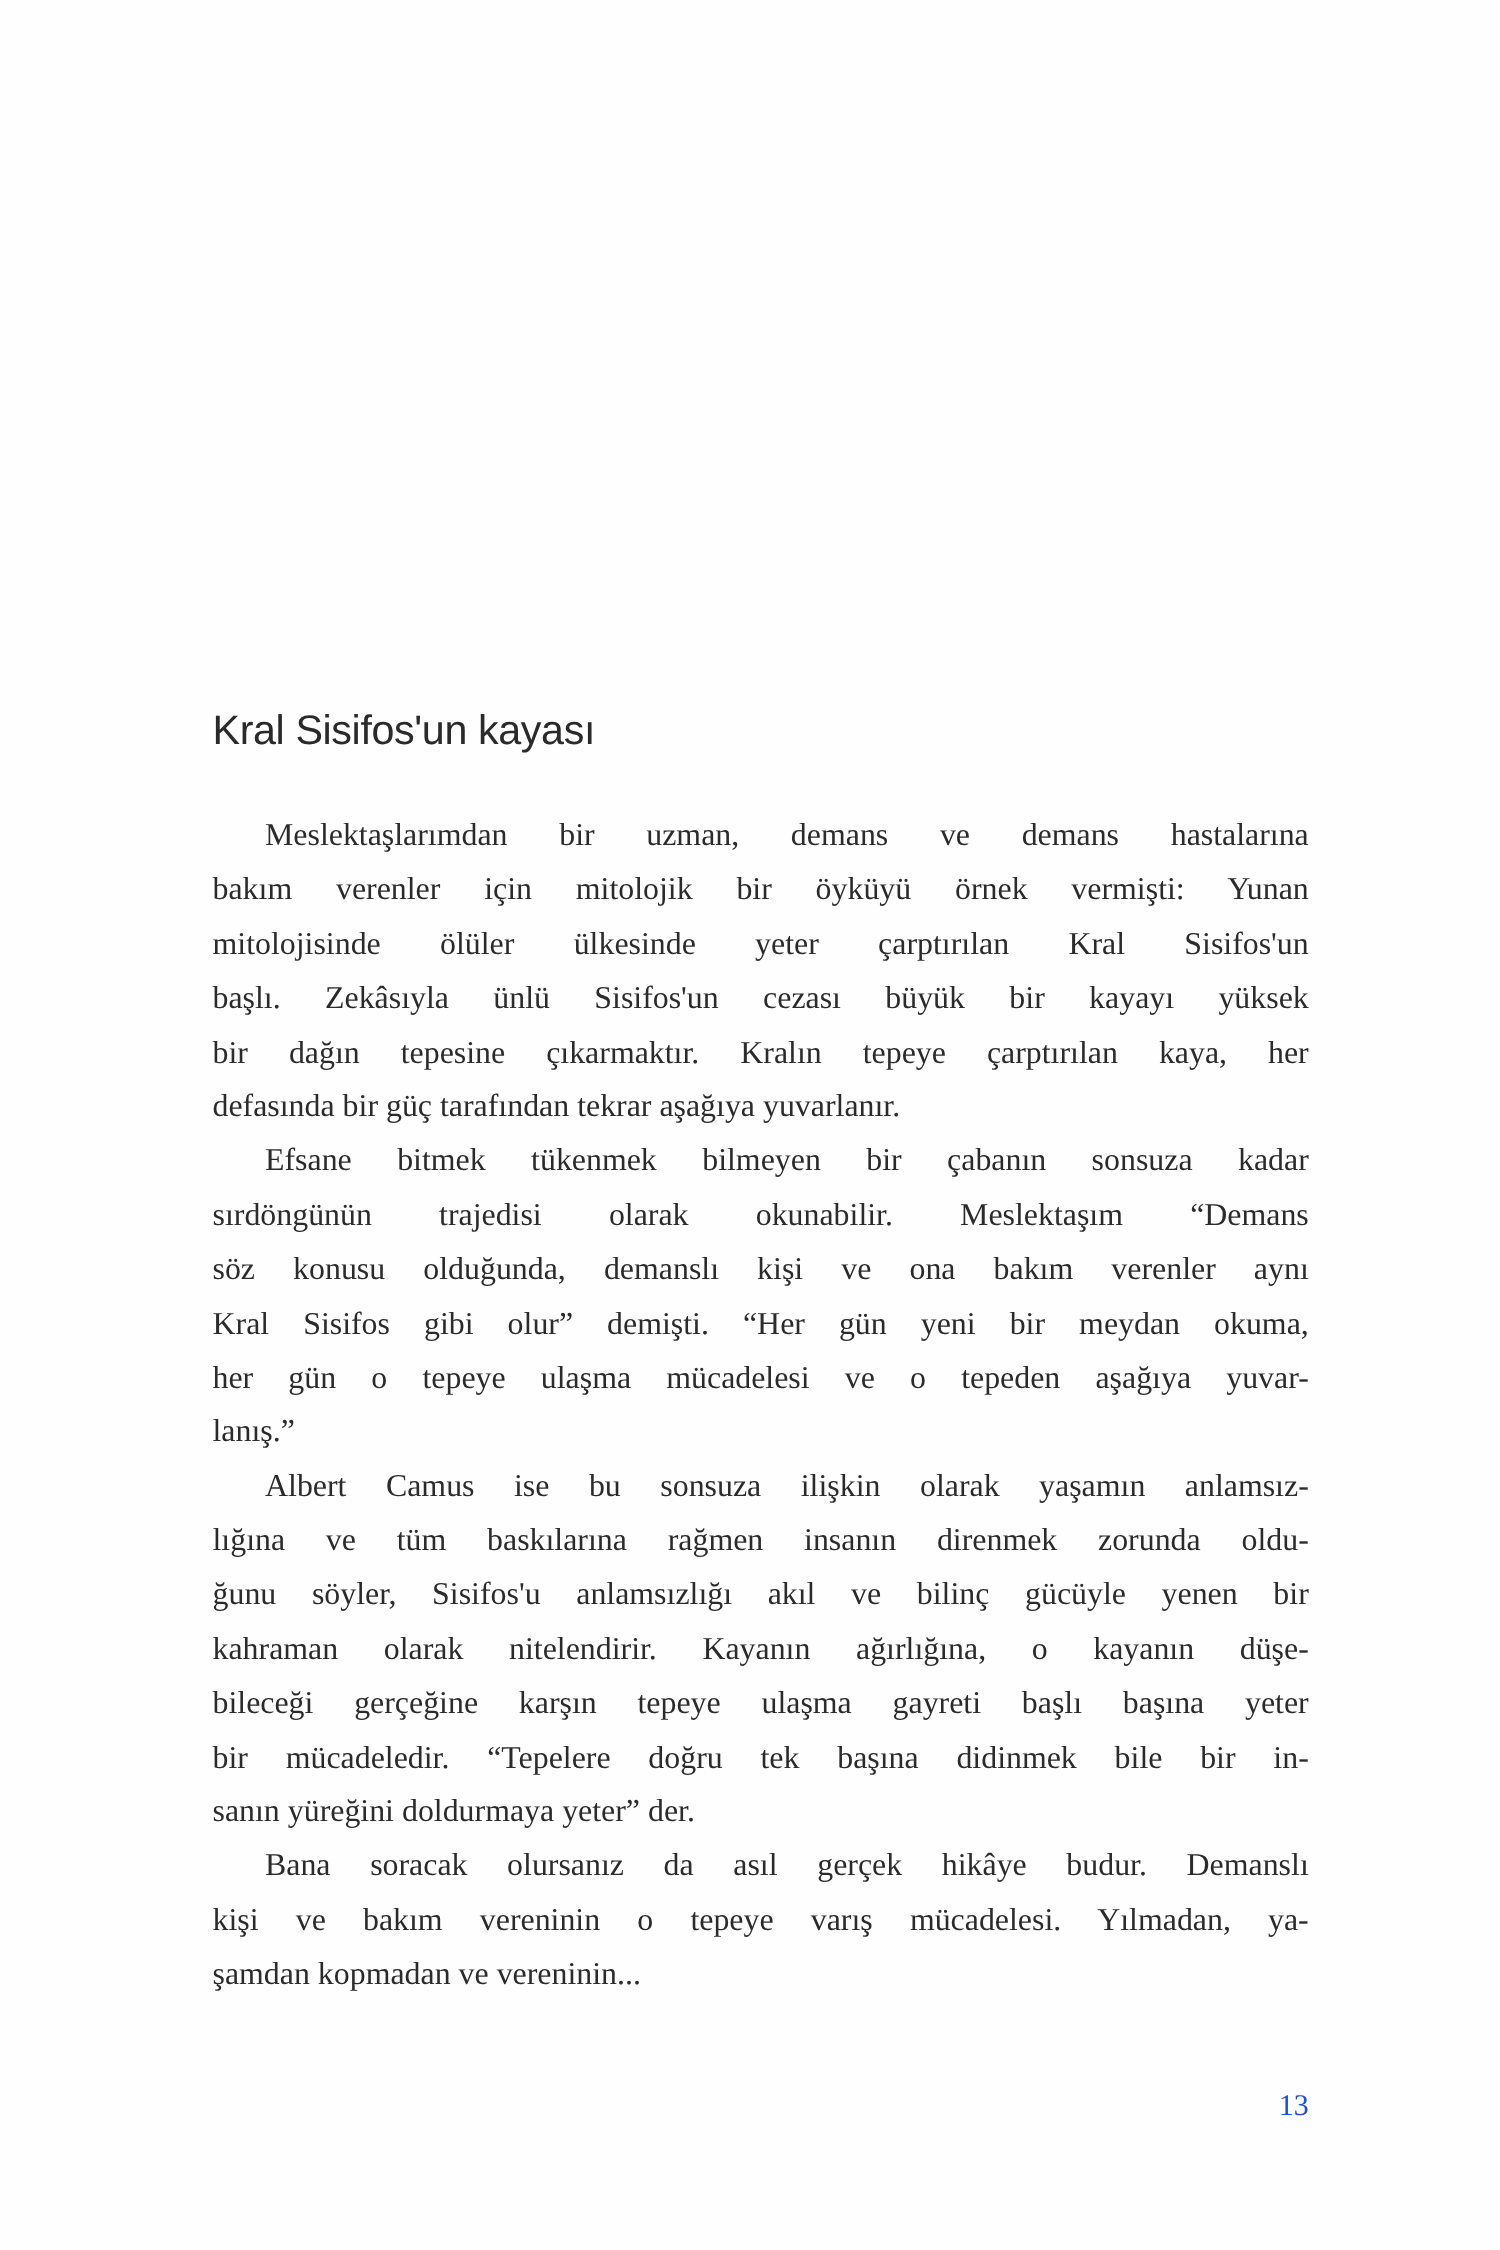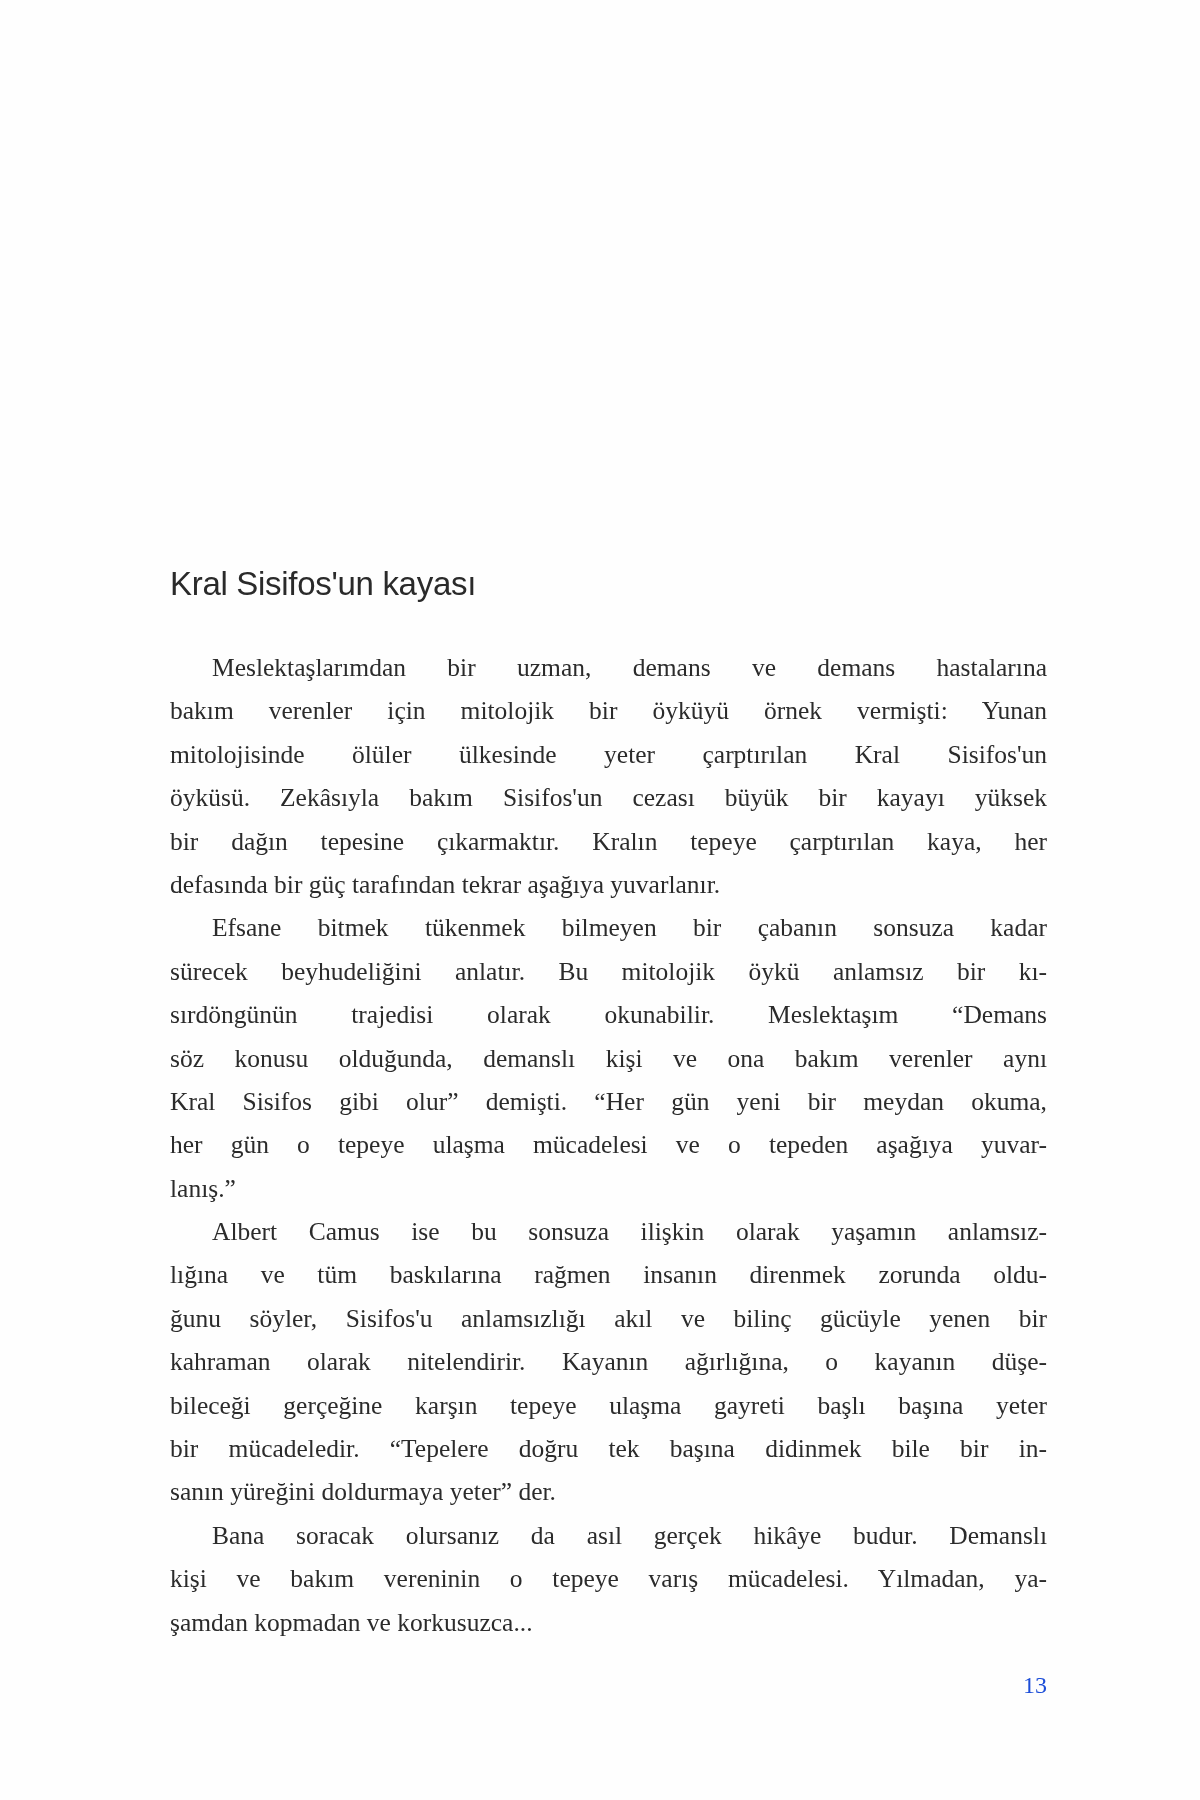--- a/index.html
+++ b/index.html
@@ -33,46 +33,45 @@
 
 <div class="page">
   <div class="title">Kral Sisifos'un kayası</div>
 
   <div class="body">
 
     <div>
       <span class="line indent">Meslektaşlarımdan bir uzman, demans ve demans hastalarına</span>
       <span class="line">bakım verenler için mitolojik bir öyküyü örnek vermişti: Yunan</span>
       <span class="line">mitolojisinde ölüler ülkesinde yeter çarptırılan Kral Sisifos'un</span>
-      <span class="line">öyküsü. Zekâsıyla bakım Sisifos'un cezası büyük bir kayayı yüksek</span>
+      <span class="line">başlı. Zekâsıyla ünlü Sisifos'un cezası büyük bir kayayı yüksek</span>
       <span class="line">bir dağın tepesine çıkarmaktır.  Kralın tepeye çarptırılan kaya, her</span>
       <span class="line last">defasında bir güç tarafından tekrar aşağıya yuvarlanır.</span>
     </div>
 
     <div>
       <span class="line indent">Efsane bitmek tükenmek bilmeyen bir çabanın sonsuza kadar</span>
-      <span class="line">sürecek beyhudeliğini anlatır. Bu mitolojik öykü anlamsız bir kı-</span>
       <span class="line">sırdöngünün trajedisi olarak okunabilir. Meslektaşım “Demans</span>
       <span class="line">söz konusu olduğunda, demanslı kişi ve ona bakım verenler aynı</span>
       <span class="line">Kral Sisifos gibi olur” demişti.  “Her gün yeni bir meydan okuma,</span>
       <span class="line">her gün o tepeye ulaşma mücadelesi ve o tepeden aşağıya yuvar-</span>
       <span class="line last">lanış.”</span>
     </div>
 
     <div>
       <span class="line indent">Albert Camus ise bu sonsuza ilişkin olarak yaşamın anlamsız-</span>
       <span class="line">lığına ve tüm baskılarına rağmen insanın direnmek zorunda oldu-</span>
       <span class="line">ğunu söyler, Sisifos'u anlamsızlığı akıl ve bilinç gücüyle yenen bir</span>
       <span class="line">kahraman olarak nitelendirir. Kayanın ağırlığına, o kayanın düşe-</span>
       <span class="line">bileceği gerçeğine karşın tepeye ulaşma gayreti başlı başına yeter</span>
       <span class="line">bir mücadeledir. “Tepelere doğru tek başına didinmek bile bir in-</span>
       <span class="line last">sanın yüreğini doldurmaya yeter” der.</span>
     </div>
 
     <div>
       <span class="line indent">Bana soracak olursanız da asıl gerçek hikâye budur. Demanslı</span>
       <span class="line">kişi ve bakım vereninin o tepeye varış mücadelesi. Yılmadan, ya-</span>
-      <span class="line last">şamdan kopmadan ve korkusuzca...</span>
+      <span class="line last">şamdan kopmadan ve vereninin...</span>
     </div>
   </div>
 
   <div class="page-number">13</div>
 </div>
 
 </body></html>

